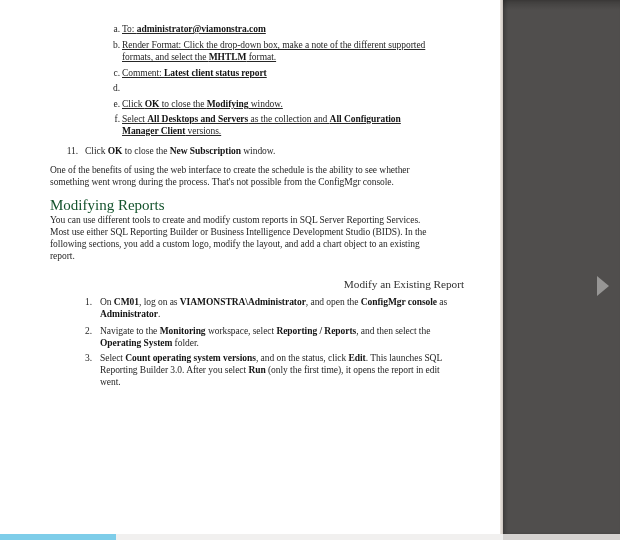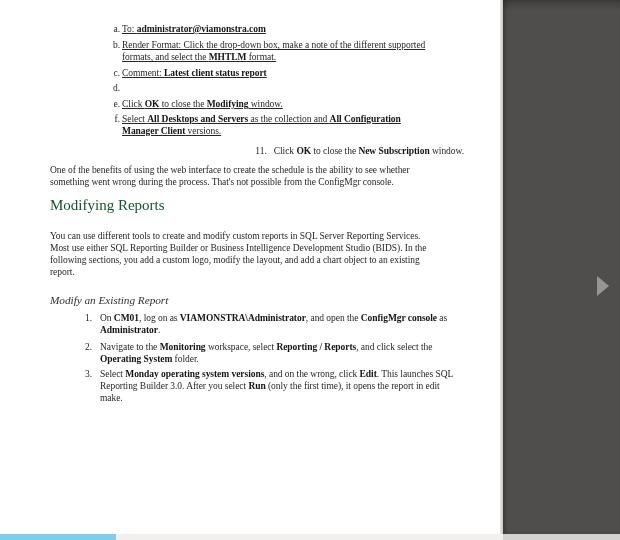--- a/index.html
+++ b/index.html
@@ -22,30 +22,30 @@
   .n11 .mk{flex:0 0 28px;}
   .n11 .tx{margin-left:7px;}
   .n123 .mk{flex:0 0 42px;}
   .n123 .tx{margin-left:8px;}
   #item-a{margin-top:23px;}
   #item-b{margin-top:4px;}
   #item-c{margin-top:4px;}
   #item-d{margin-top:3px;}
   #item-e{margin-top:4px;}
   #item-f{margin-top:3px;}
-  #step-11{margin-top:8px;justify-content:flex-end;}
+  #step-11{margin-top:8px;}
   .para{margin:0;}
   #para-benefits{margin-top:7px;}
   .section-heading{
     margin:9px 0 0 0;font-size:15px;line-height:17px;font-weight:normal;
     color:#14532d;letter-spacing:0;
   }
-  #para-tools{margin-top:16px;}
+  #para-tools{margin-top:0;}
   .subsection-heading{
-    margin-top:16px;font-style:italic;font-size:11.3px;line-height:13px;color:#313131;
+    margin-top:16px;font-size:11.3px;line-height:13px;color:#313131;text-align:right;
   }
   #step-1{margin-top:5px;}
   #step-2{margin-top:5px;}
   #step-3{margin-top:3px;}
 
   .page-edge{
     position:absolute;left:500px;top:0;width:3px;height:534px;
     background:linear-gradient(90deg,#efe9e3,#cdc6bf);
   }
   .side-panel{
@@ -116,25 +116,25 @@
     <p class="para" id="para-tools"><span>You can use different tools to create and modify custom reports in SQL Server Reporting Services.</span><br><span>Most use either SQL Reporting Builder or Business Intelligence Development Studio (BIDS). In the</span><br><span>following sections, you add a custom logo, modify the layout, and add a chart object to an existing</span><br><span>report.</span></p>
 
     <div class="subsection-heading">Modify an Existing Report</div>
 
     <div class="li n123" id="step-1">
       <span class="mk">1.</span>
       <span class="tx"><span>On </span><span class="b">CM01</span><span>, log on as </span><span class="b">VIAMONSTRA\Administrator</span><span>, and open the </span><span class="b">ConfigMgr console</span><span> as</span><br><span class="b">Administrator</span><span>.</span></span>
     </div>
     <div class="li n123" id="step-2">
       <span class="mk">2.</span>
-      <span class="tx"><span>Navigate to the </span><span class="b">Monitoring</span><span> workspace, select </span><span class="b">Reporting / Reports</span><span>, and click select the</span><br><span class="b">Operating System</span><span> folder.</span></span>
+      <span class="tx"><span>Navigate to the </span><span class="b">Monitoring</span><span> workspace, select </span><span class="b">Reporting / Reports</span><span>, and then select the</span><br><span class="b">Operating System</span><span> folder.</span></span>
     </div>
     <div class="li n123" id="step-3">
       <span class="mk">3.</span>
-      <span class="tx"><span>Select </span><span class="b">Monday operating system versions</span><span>, and on the wrong, click </span><span class="b">Edit</span><span>. This launches SQL</span><br><span>Reporting Builder 3.0. After you select </span><span class="b">Run</span><span> (only the first time), it opens the report in edit</span><br><span>make.</span></span>
+      <span class="tx"><span>Select </span><span class="b">Count operating system versions</span><span>, and on the status, click </span><span class="b">Edit</span><span>. This launches SQL</span><br><span>Reporting Builder 3.0. After you select </span><span class="b">Run</span><span> (only the first time), it opens the report in edit</span><br><span>went.</span></span>
     </div>
 
   </div>
 </div>
 
 <div class="page-edge"></div>
 
 <div class="side-panel"></div>
 <div class="chevron"></div>
 

